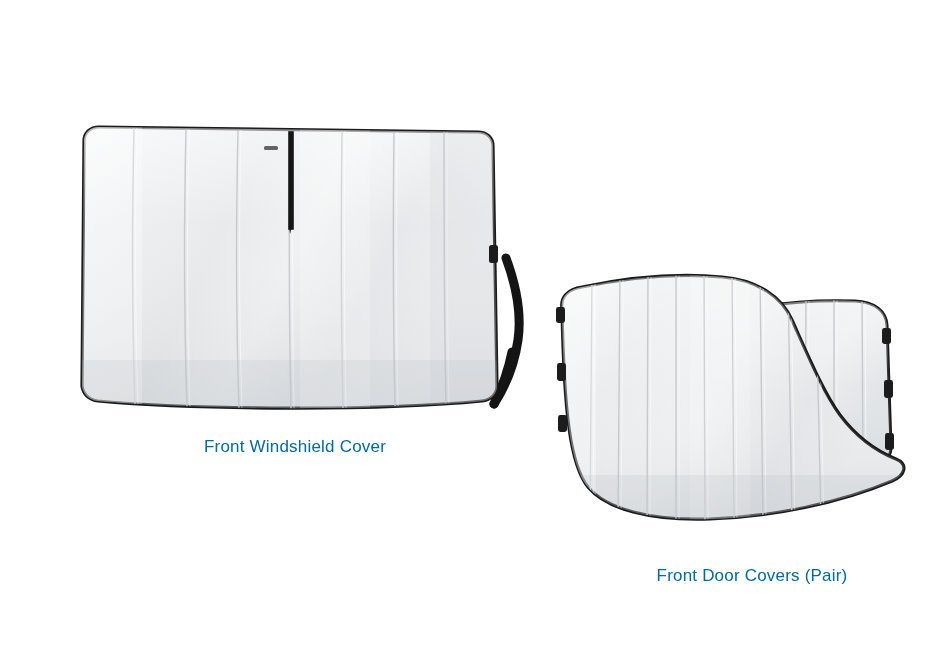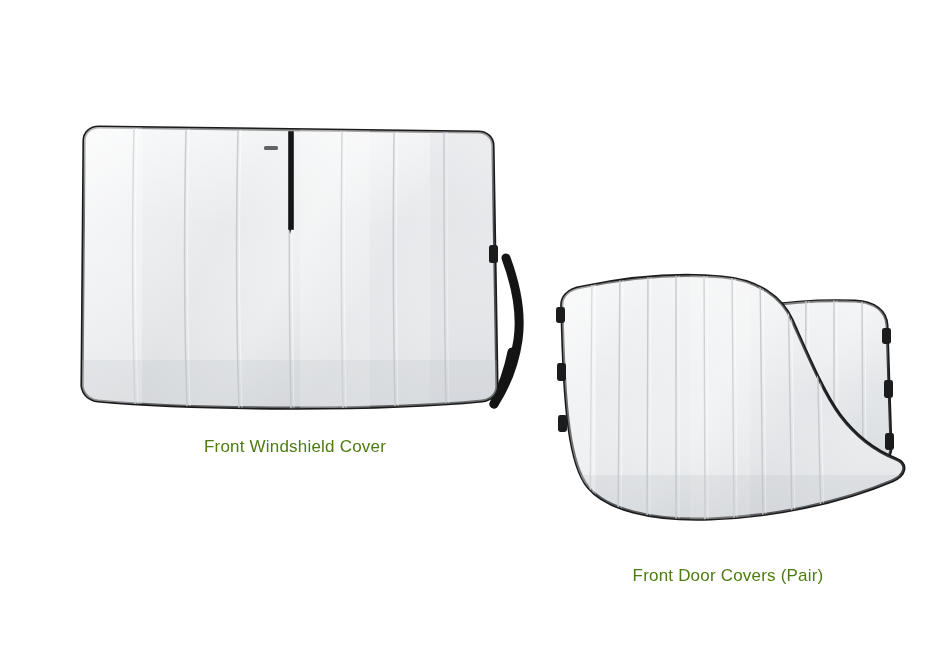--- a/index.html
+++ b/index.html
@@ -18,21 +18,21 @@
     overflow: hidden;
   }
   .product {
     position: absolute;
   }
   .caption {
     position: absolute;
     font-family: "Liberation Sans", sans-serif;
     font-size: 17px;
     font-weight: 400;
-    color: #4d7c0f;
+    color: #0369a1;
     letter-spacing: 0.2px;
     white-space: nowrap;
     text-align: center;
     transform: translateX(-50%);
   }
   svg { display: block; overflow: visible; }
 </style>
 </head>
 <body>
 
@@ -264,16 +264,16 @@
           <rect x="40" y="40" width="46" height="270" fill="#ffffff" opacity="0.32"></rect>
           <rect x="180" y="40" width="60" height="270" fill="#ffffff" opacity="0.18"></rect>
           <rect x="50" y="250" width="360" height="52" fill="#b9bdc2" opacity="0.20"></rect>
         </g>
 
         <rect x="46" y="82" width="9" height="16" rx="2.4" fill="#1c1c1c"></rect>
         <rect x="47" y="138" width="9" height="18" rx="2.4" fill="#1c1c1c"></rect>
         <rect x="48" y="190" width="9" height="17" rx="2.4" fill="#1c1c1c"></rect>
       </g>
     </svg>
-    <div class="caption" style="left:218px; top:341px;text-align:center;">Front Door Covers (Pair)</div>
+    <div class="caption" style="left:242px; top:341px;text-align:center;">Front Door Covers (Pair)</div>
   </div>
 
 </div>
 
 </body></html>

